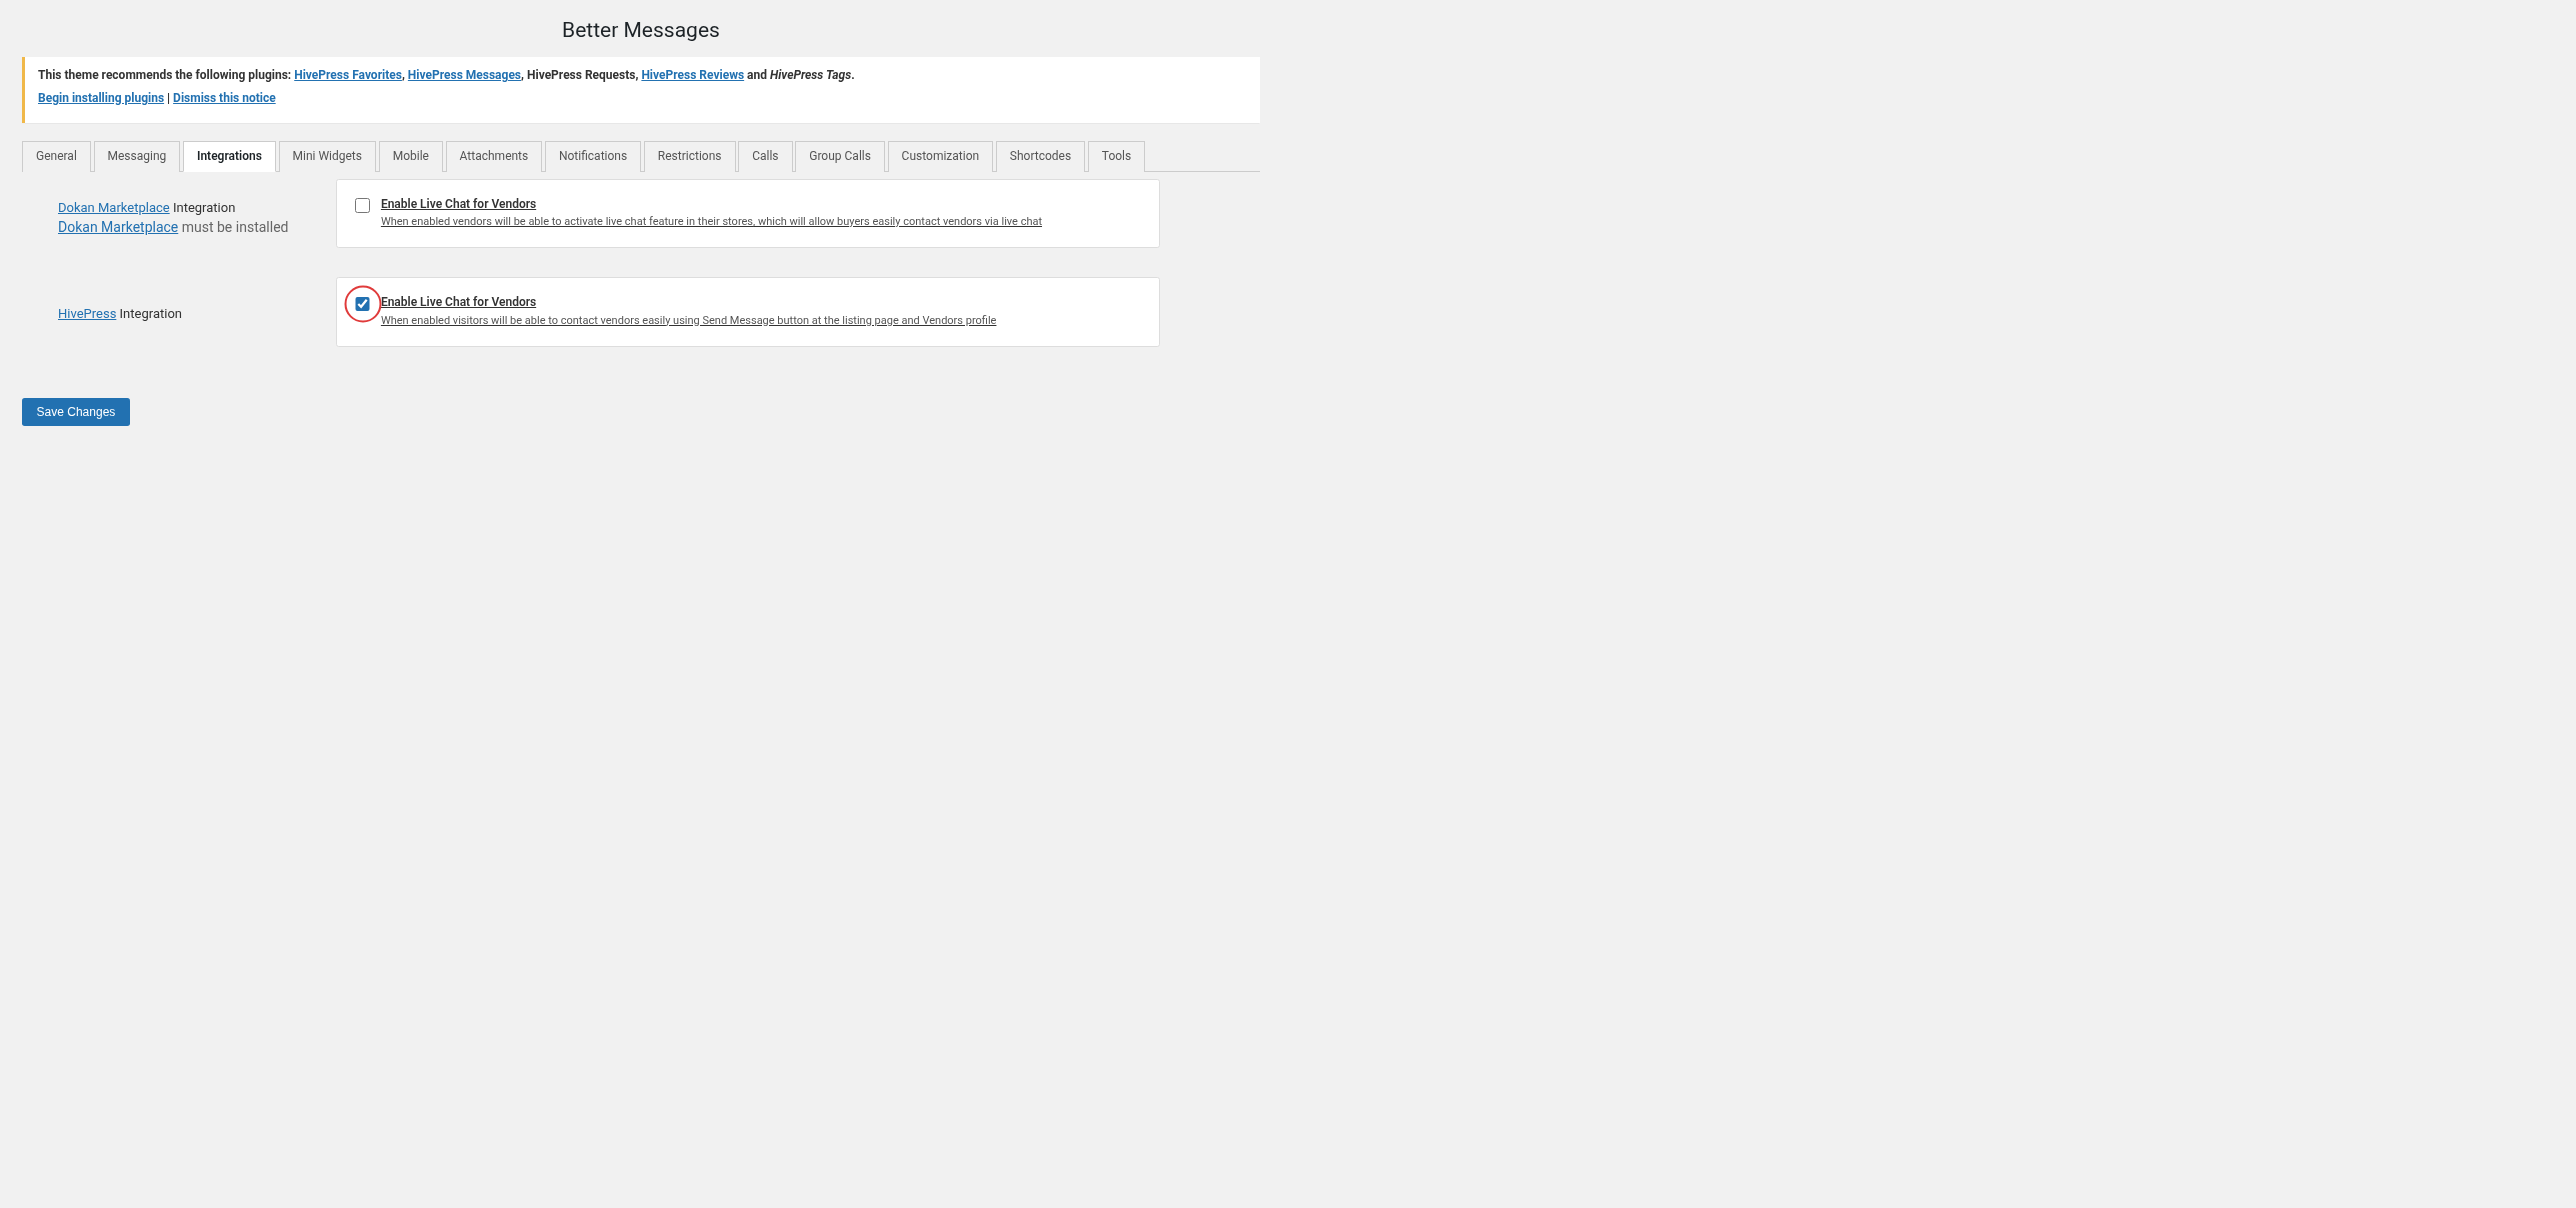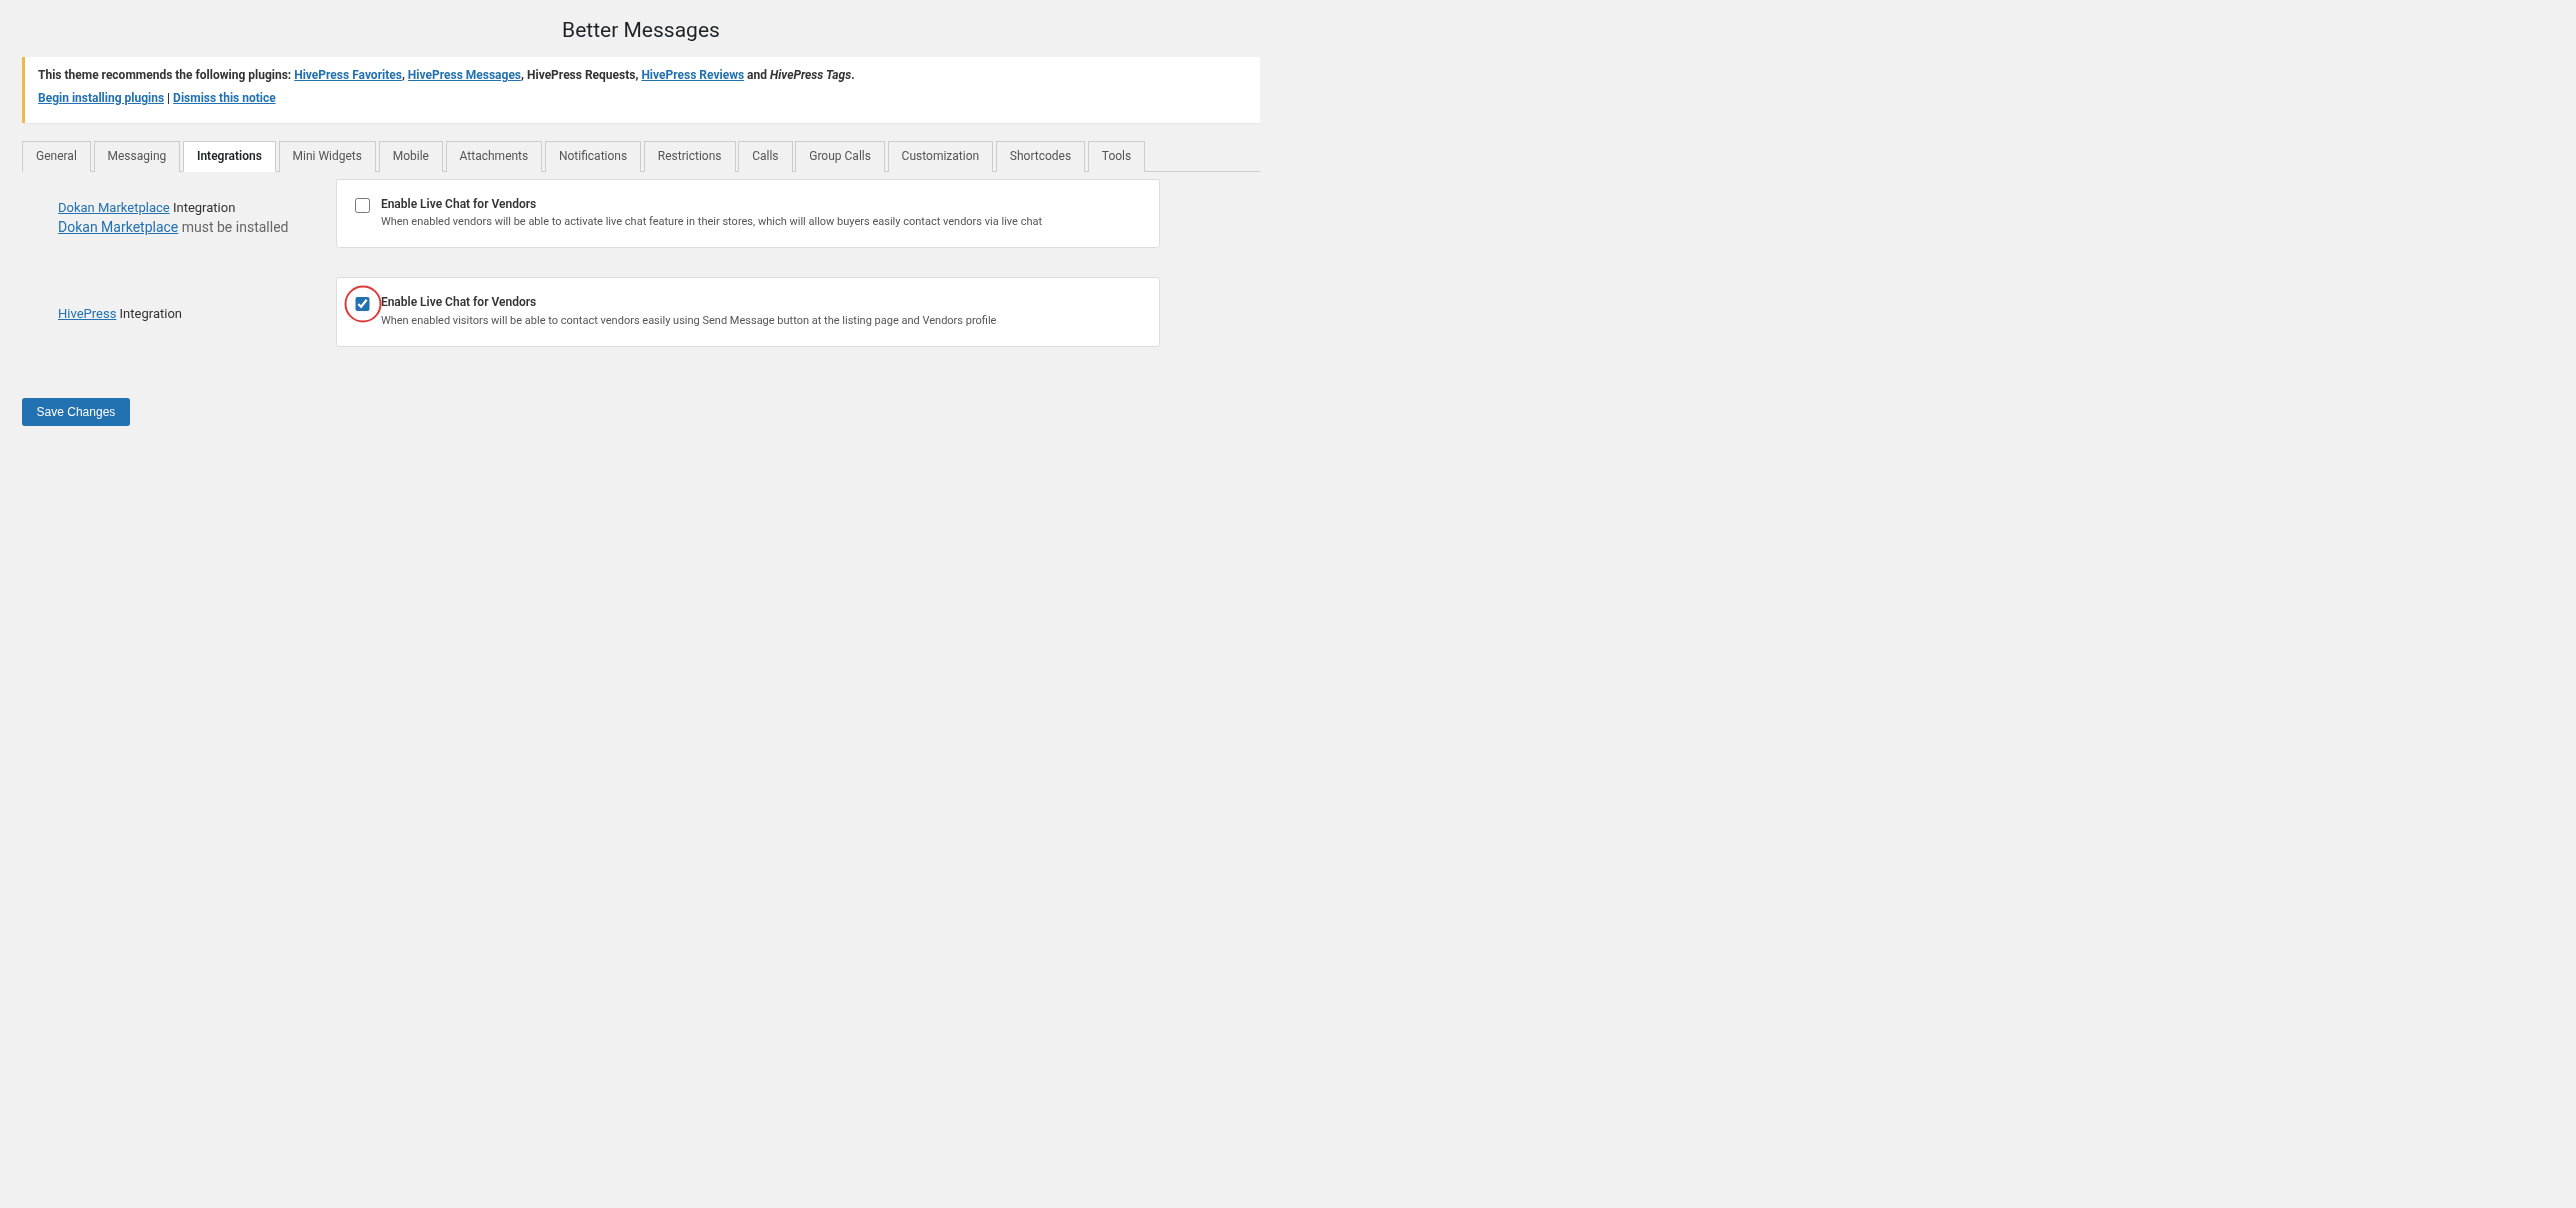--- a/index.html
+++ b/index.html
@@ -123,20 +123,21 @@
       text-decoration: underline;
     }
     
     .card {
       background: #fff;
       border: 0.9px solid #ddd;
       border-radius: 2.7px;
       padding: 16.5px 18.3px;
       flex: 1;
       max-width: 824px;
+      text-decoration: underline;
     }
     .card-row {
       display: flex;
       align-items: flex-start;
       gap: 11px;
     }
     .card-row .card-text-block .card-title {
       font-size: 12px;
       font-weight: 600;
       margin-bottom: 3.7px;

